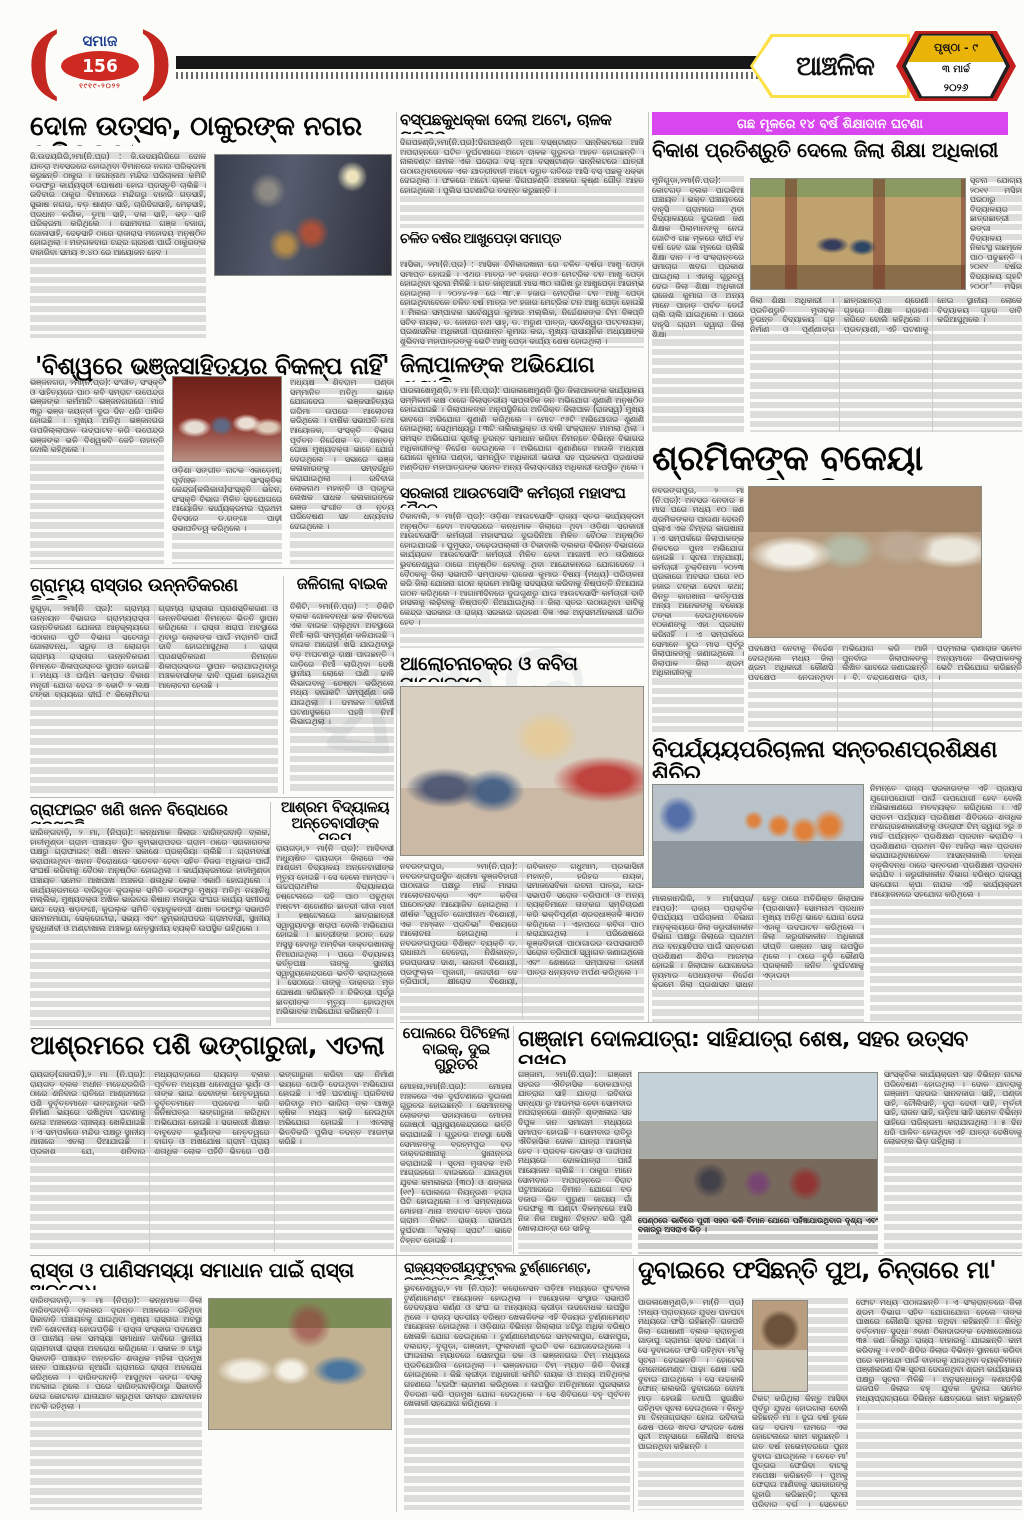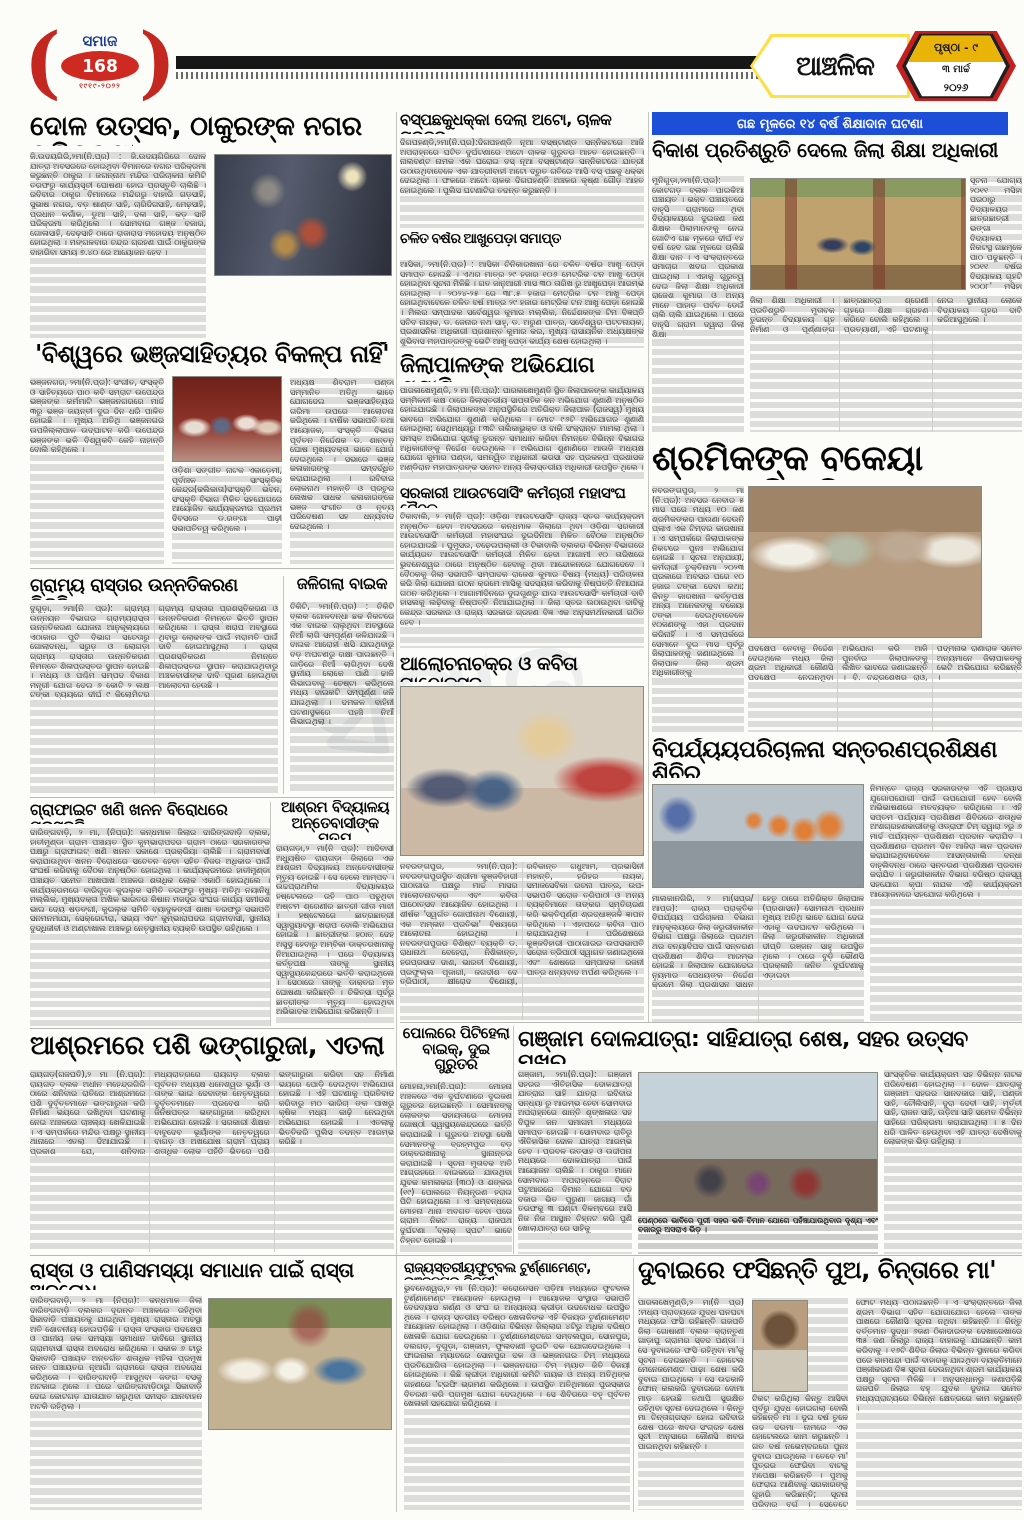--- a/index.html
+++ b/index.html
@@ -14,21 +14,21 @@
       rgba(0,0,0,0) 6.5px,rgba(0,0,0,0) 9.6px);}
   .cap{position:absolute;font-size:7.6px;line-height:9px;font-weight:bold;color:#141414;
       text-align:justify;overflow:hidden;}
   .cap.sim{background-image:repeating-linear-gradient(to bottom,rgba(20,20,20,0.20) 0px,rgba(20,20,20,0.20) 6px,
       rgba(0,0,0,0) 6px,rgba(0,0,0,0) 9px);}
   .cols2{column-count:2;column-gap:9px;column-rule:1px solid #cfcfca;}
   .cols3{column-count:3;column-gap:9px;column-rule:1px solid #cfcfca;}
   .ph{position:absolute;border:1px solid #8a8a84;box-sizing:border-box;}
   .vr{position:absolute;width:1px;background:#c6c6c0;}
   .hr{position:absolute;height:1px;background:#b9b9b3;}
-  .kicker{position:absolute;background:#1d4ed8;color:#fff;font-weight:bold;font-size:13px;
+  .kicker{position:absolute;background:#d946ef;color:#fff;font-weight:bold;font-size:13px;
       display:flex;align-items:center;justify-content:center;overflow:hidden;text-align:right;}
   .watermark{position:absolute;color:#35406b;opacity:.07;font-weight:bold;
       transform:rotate(-9deg);pointer-events:none;text-align:center;}
   
   .logo{position:absolute;left:24px;top:18px;width:152px;height:88px;display:flex;align-items:center;}
   .brk{font-size:78px;color:#c4271f;font-weight:bold;line-height:78px;font-family:"DejaVu Serif",serif;}
   .logo-mid{width:96px;text-align:center;}
   .logo-title{color:#1a3b8f;font-weight:bold;font-size:15px;line-height:15px;}
   .logo-oval{margin:2px auto 1px;width:78px;height:30px;border-radius:50%;background:#cf2a21;
       display:flex;align-items:center;justify-content:center;color:#fff;font-weight:bold;font-size:17px;}
@@ -56,21 +56,21 @@
 </head>
 <body>
 
 <div class="page">
 
   <div class="logo">
     <span class="brk">(</span>
     <div class="logo-mid">
       <div class="logo-title">ସମାଜ</div>
       <div class="logo-oval">
-        <span>168</span>
+        <span>156</span>
       </div>
       <div class="logo-years">୧୯୧୯-୨୦୨୨</div>
     </div>
     <span class="brk">)</span>
   </div>
   <div class="mastbar"></div>
   <div class="mastdots"></div>
 
   <div class="badge-sec-outer">
     <div class="badge-sec-inner">ଆଞ୍ଚଳିକ</div>
@@ -99,21 +99,21 @@
 
   <div class="hl" style="left:30px;top:112px;width:364px;height:34px;font-size:27px;">ଦୋଳ ଉତ୍ସବ, ଠାକୁରଙ୍କ ନଗର ପରିକ୍ରମା</div>
   <div class="bd sim" style="left:30px;top:152px;width:176px;height:186px;">ଜି.ଉଦୟଗିରି,୨ମା(ନି.ପ୍ର) : ଜି.ଉଦୟଗିରିରେ ଦୋଳ ଯାତ୍ରା ଅବସରରେ ହୋଇଥିବା ବିମାନରେ ନଗର ପରିକ୍ରମା କରୁଛନ୍ତି ଠାକୁର । ଜଗନ୍ନାଥ ମନ୍ଦିର ପରିଚାଳନା କମିଟି ତରଫରୁ କାର୍ଯ୍ୟସୂଚୀ ଘୋଷଣା ହୋଇ ପ୍ରସ୍ତୁତି ଚାଲିଛି । ରବିବାର ଠାକୁର ବିମାନରେ ମନ୍ଦିରରୁ ବାହାରି ଗଡ଼ସାହି, ସୁଭାଷ ନଗର, ବଡ଼ ଷାଣ୍ଡ ସାହି, ଚାରିଦିଗସାହି, ମେଢ଼ସାହି, ପ୍ରଧାନ ଳଗାଁଳ, ଡୁଆ ସାହି, ଦଳା ସାହି, କଡ଼ ସାହି ପରିକ୍ରମା କରିଥିଲେ । ସୋମବାର ଗଞ୍ଜ ବଜାର, ଗୋଳାସାହି, ଦେଢ଼ସାହି ଠାରେ ରାଜାରାସ ମହୋଦୟ ଅନୁଷ୍ଠିତ ହୋଇଥିଲା । ମଙ୍ଗଳବାର ଚନ୍ଦ୍ର ଗ୍ରହଣ ପାଇଁ ଠାକୁରଙ୍କ ବାହାରିବା ସମୟ ୭.୪୦ ରେ ଆୟୋଜନ ହେବ ।</div>
   <div class="ph" style="left:214px;top:154px;width:178px;height:122px;background:
        radial-gradient(circle at 78% 18%, rgba(255,244,200,.9) 0 3%, transparent 9%),
        radial-gradient(circle at 30% 30%, rgba(200,190,160,.5) 0 5%, transparent 12%),
        radial-gradient(circle at 55% 65%, rgba(190,80,50,.85) 0 6%, transparent 14%),
        radial-gradient(circle at 40% 75%, rgba(220,160,60,.7) 0 5%, transparent 12%),
        linear-gradient(100deg,#3a3f4e 0%,#565c6e 40%,#2c2f3a 100%);"></div>
 
-  <div class="hl ctr" style="left:30px;top:342px;width:364px;height:30px;font-size:24px;">'ବିଶ୍ୱରେ ଭଞ୍ଜସାହିତ୍ୟର ବିକଳ୍ପ ନାହିଁ'</div>
+  <div class="hl ctr" style="left:30px;top:354px;width:364px;height:30px;font-size:24px;">'ବିଶ୍ୱରେ ଭଞ୍ଜସାହିତ୍ୟର ବିକଳ୍ପ ନାହିଁ'</div>
   <div class="bd sim" style="left:30px;top:378px;width:134px;height:186px;">ଭଞ୍ଜନଗର, ୨ମା(ନି.ପ୍ର): ସଂଗୀତ, ସଂସ୍କୃତି ଓ ସାହିତ୍ୟରେ ପାଠ କବି ସମ୍ରାଟ ଉପେନ୍ଦ୍ର ଭଞ୍ଜଙ୍କ କର୍ମମାଟି ଭଞ୍ଜନଗରରେ ମାର୍ଚ୍ଚ ୩ରୁ ଭଞ୍ଜ ଜୟନ୍ତୀ ଦୁଇ ଦିନ ଧରି ପାଳିତ ହୋଇଛି । ମୁଖ୍ୟ ଅତିଥି ଭଞ୍ଜନଗର ଉପଜିଲ୍ଲାପାଳ ଉଦ୍‌ଘାଟନ କରି ଉପେନ୍ଦ୍ର ଭଞ୍ଜଙ୍କ ଭଳି ବିଶ୍ୱକବି କେହି ନାହାନ୍ତି ବୋଲି କହିଥିଲେ ।</div>
   <div class="ph" style="left:172px;top:376px;width:110px;height:86px;background:
        radial-gradient(ellipse at 20% 60%, rgba(235,230,220,.95) 0 7%, transparent 14%),
        radial-gradient(ellipse at 45% 58%, rgba(90,110,140,.9) 0 7%, transparent 15%),
        radial-gradient(ellipse at 68% 55%, rgba(245,240,230,.9) 0 7%, transparent 14%),
        radial-gradient(ellipse at 88% 60%, rgba(230,220,200,.9) 0 6%, transparent 13%),
        linear-gradient(to bottom,#6e2019 0%,#8e342a 55%,#b98f83 100%);"></div>
   <div class="bd sim" style="left:172px;top:466px;width:110px;height:98px;">ଓଡ଼ିଶା ସଙ୍ଗୀତ ନାଟକ ଏକାଡ଼େମୀ, ପୂର୍ବାଞ୍ଚଳ ସାଂସ୍କୃତିକ କେନ୍ଦ୍ର(କଲିକାତା)ସଂସ୍କୃତି ଭବନ, ସଂସ୍କୃତି ବିଭାଗ ମିଳିତ ସହଯୋଗରେ ଆୟୋଜିତ କାର୍ଯ୍ୟକ୍ରମର ପ୍ରଥମ ଦିବସରେ ଡ.ରଙ୍ଗା ପାଢ଼ୀ ସଭାପତିତ୍ୱ କରିଥିଲେ ।</div>
   <div class="bd sim" style="left:290px;top:378px;width:104px;height:186px;">ଅଧ୍ୟକ୍ଷ ଶିବରାମ ପଣ୍ଡା ସମ୍ମାନିତ ଅତିଥି ଭାବେ ଯୋଗଦେଇ ଭଞ୍ଜସାହିତ୍ୟର ଗରିମା ଉପରେ ଆଲୋଚନା କରିଥିଲେ । ବାର୍ଷିକ ସଭାପତି ତଥା ଆୟୋଜକ, ସଂସ୍କୃତି ବିଭାଗ ପୂର୍ବତନ ନିର୍ଦ୍ଦେଶକ ଡ. ଶାନ୍ତନୁ ଘୋଷ ମୁଖ୍ୟବକ୍ତା ଭାବେ ଯୋଗ ଦେଇଥିଲେ । ସଭାରେ ଭଞ୍ଜ କଳାକାରଙ୍କୁ ସମ୍ବର୍ଦ୍ଧିତ କରାଯାଇଥିଲା । ରବିବାର ଲୋକନାଥ ମହାନ୍ତି ଓ ପ୍ରଚୁର ଲେଖକ ସାଧକ କଳାକାରଙ୍କେ ଭଞ୍ଜ ସଂଗୀତ ଓ ନୃତ୍ୟ ପରିବେଷଣ ସହ ଧନ୍ୟବାଦ ଦେଇଥିଲେ ।</div>
 

